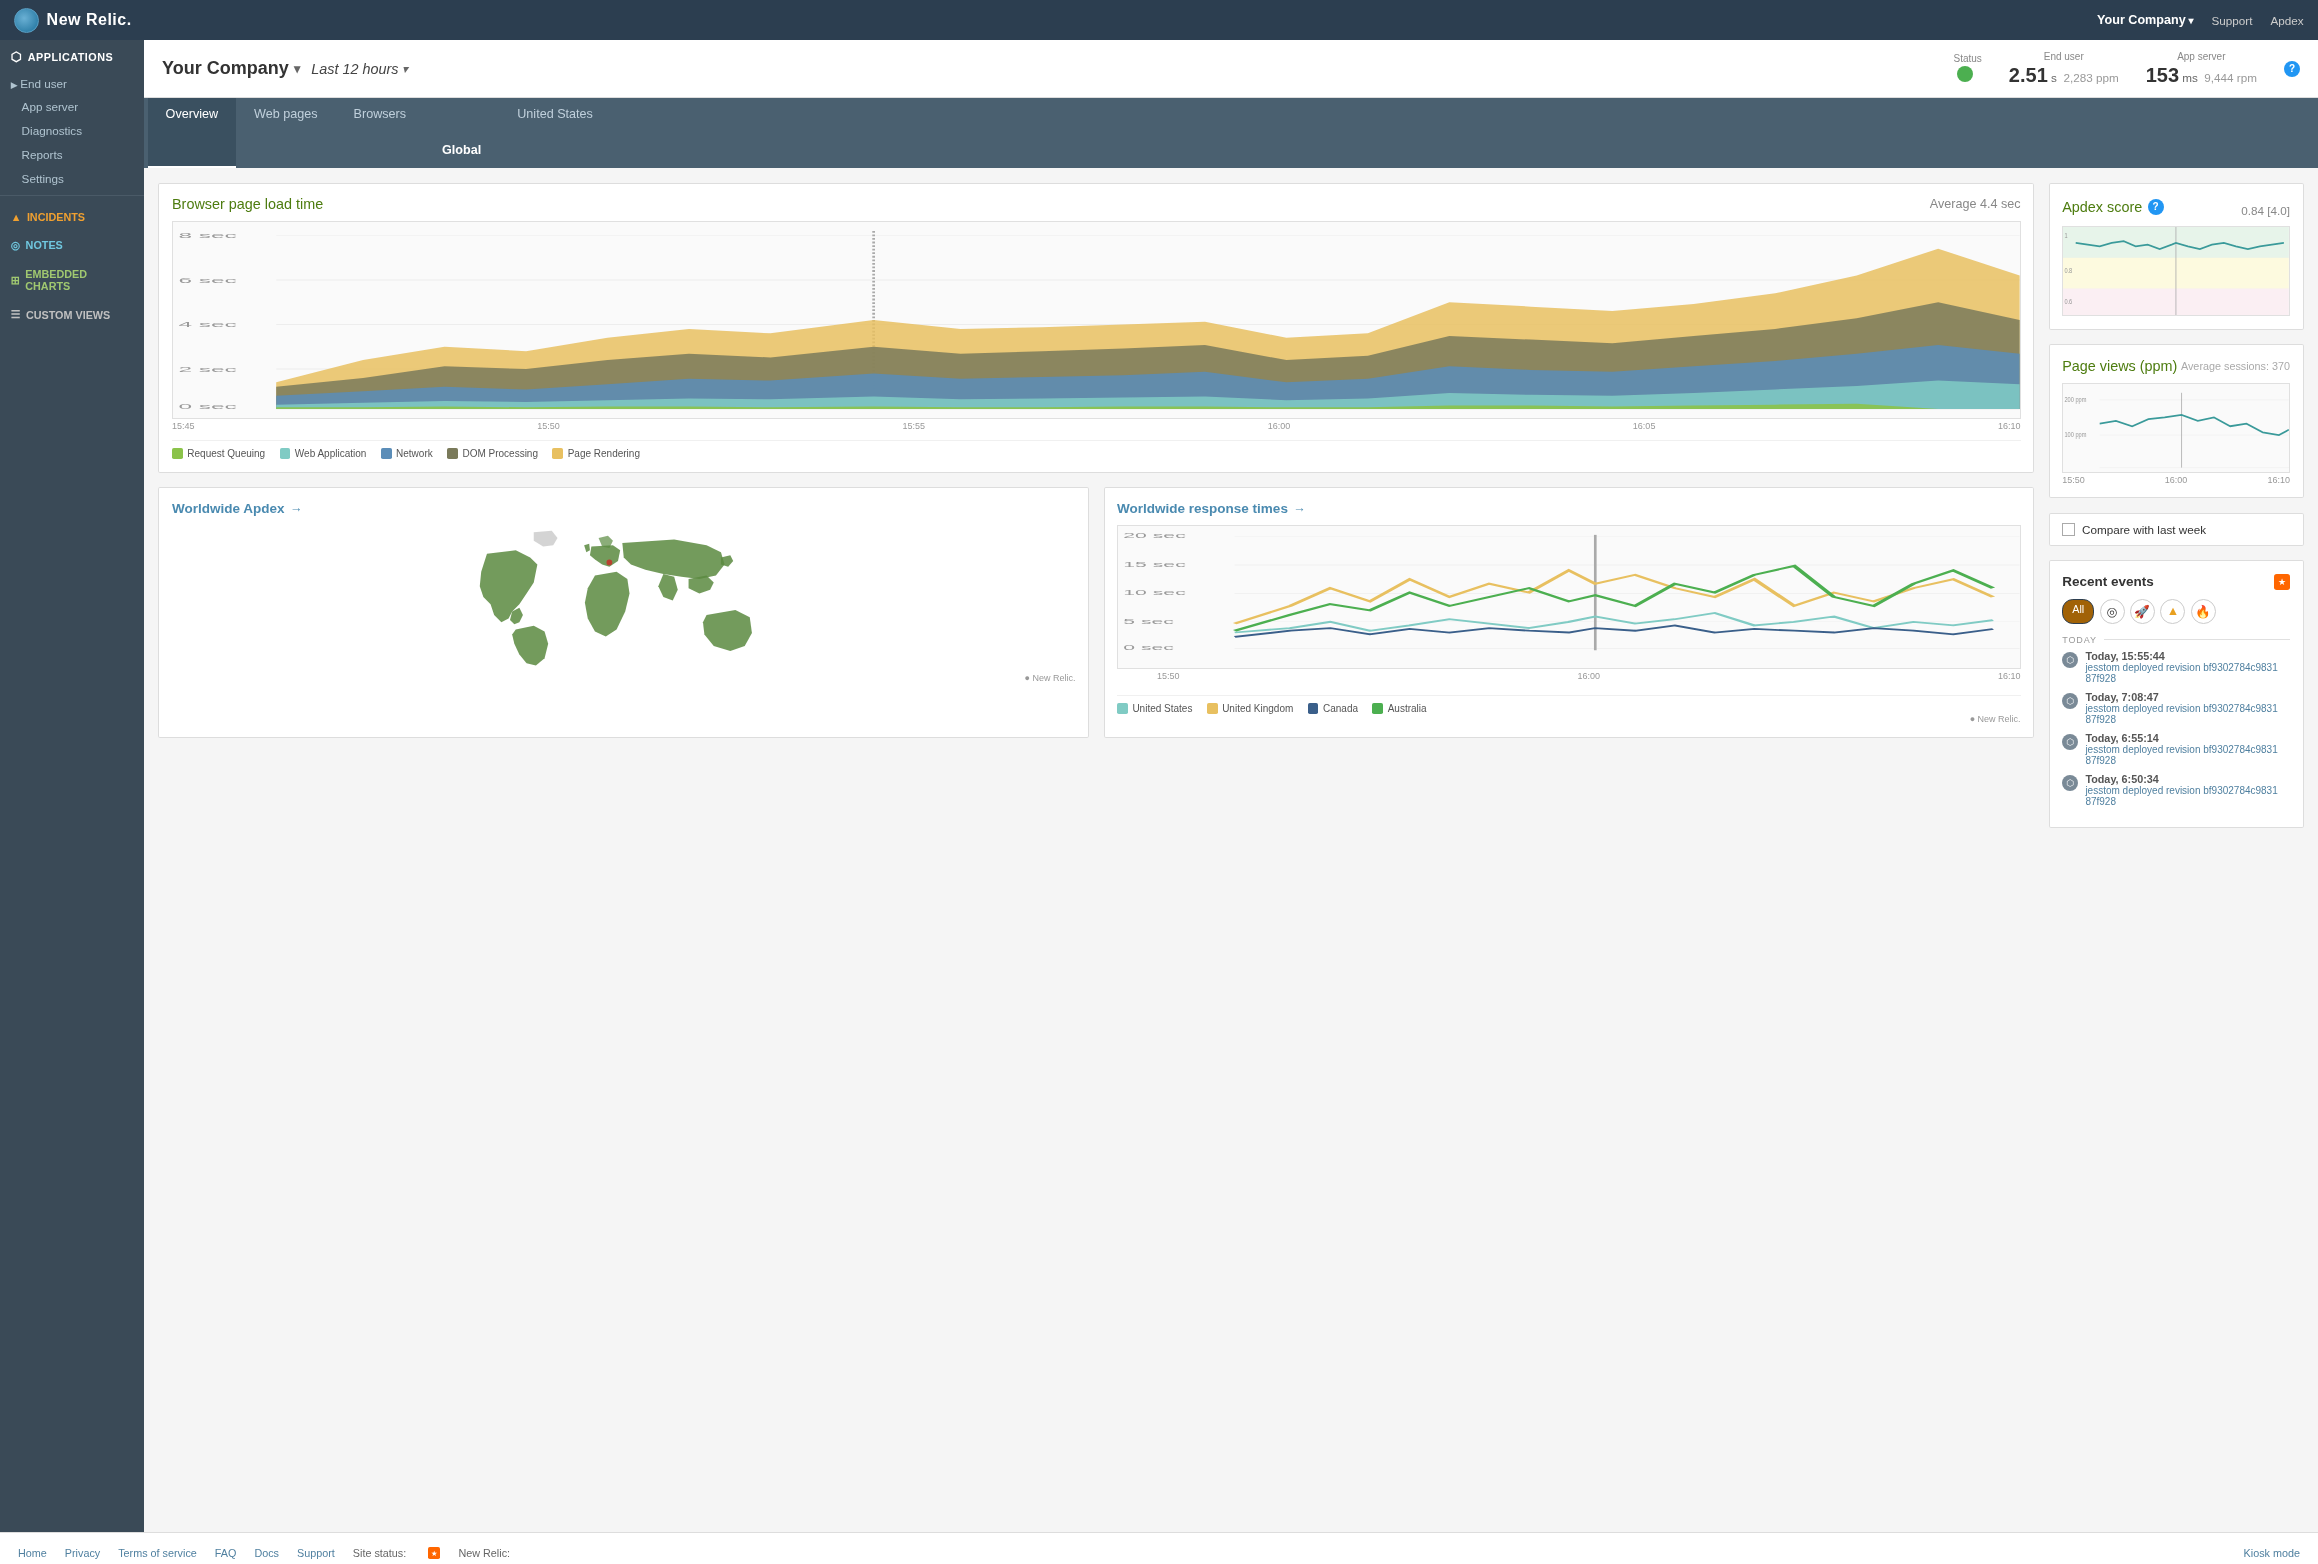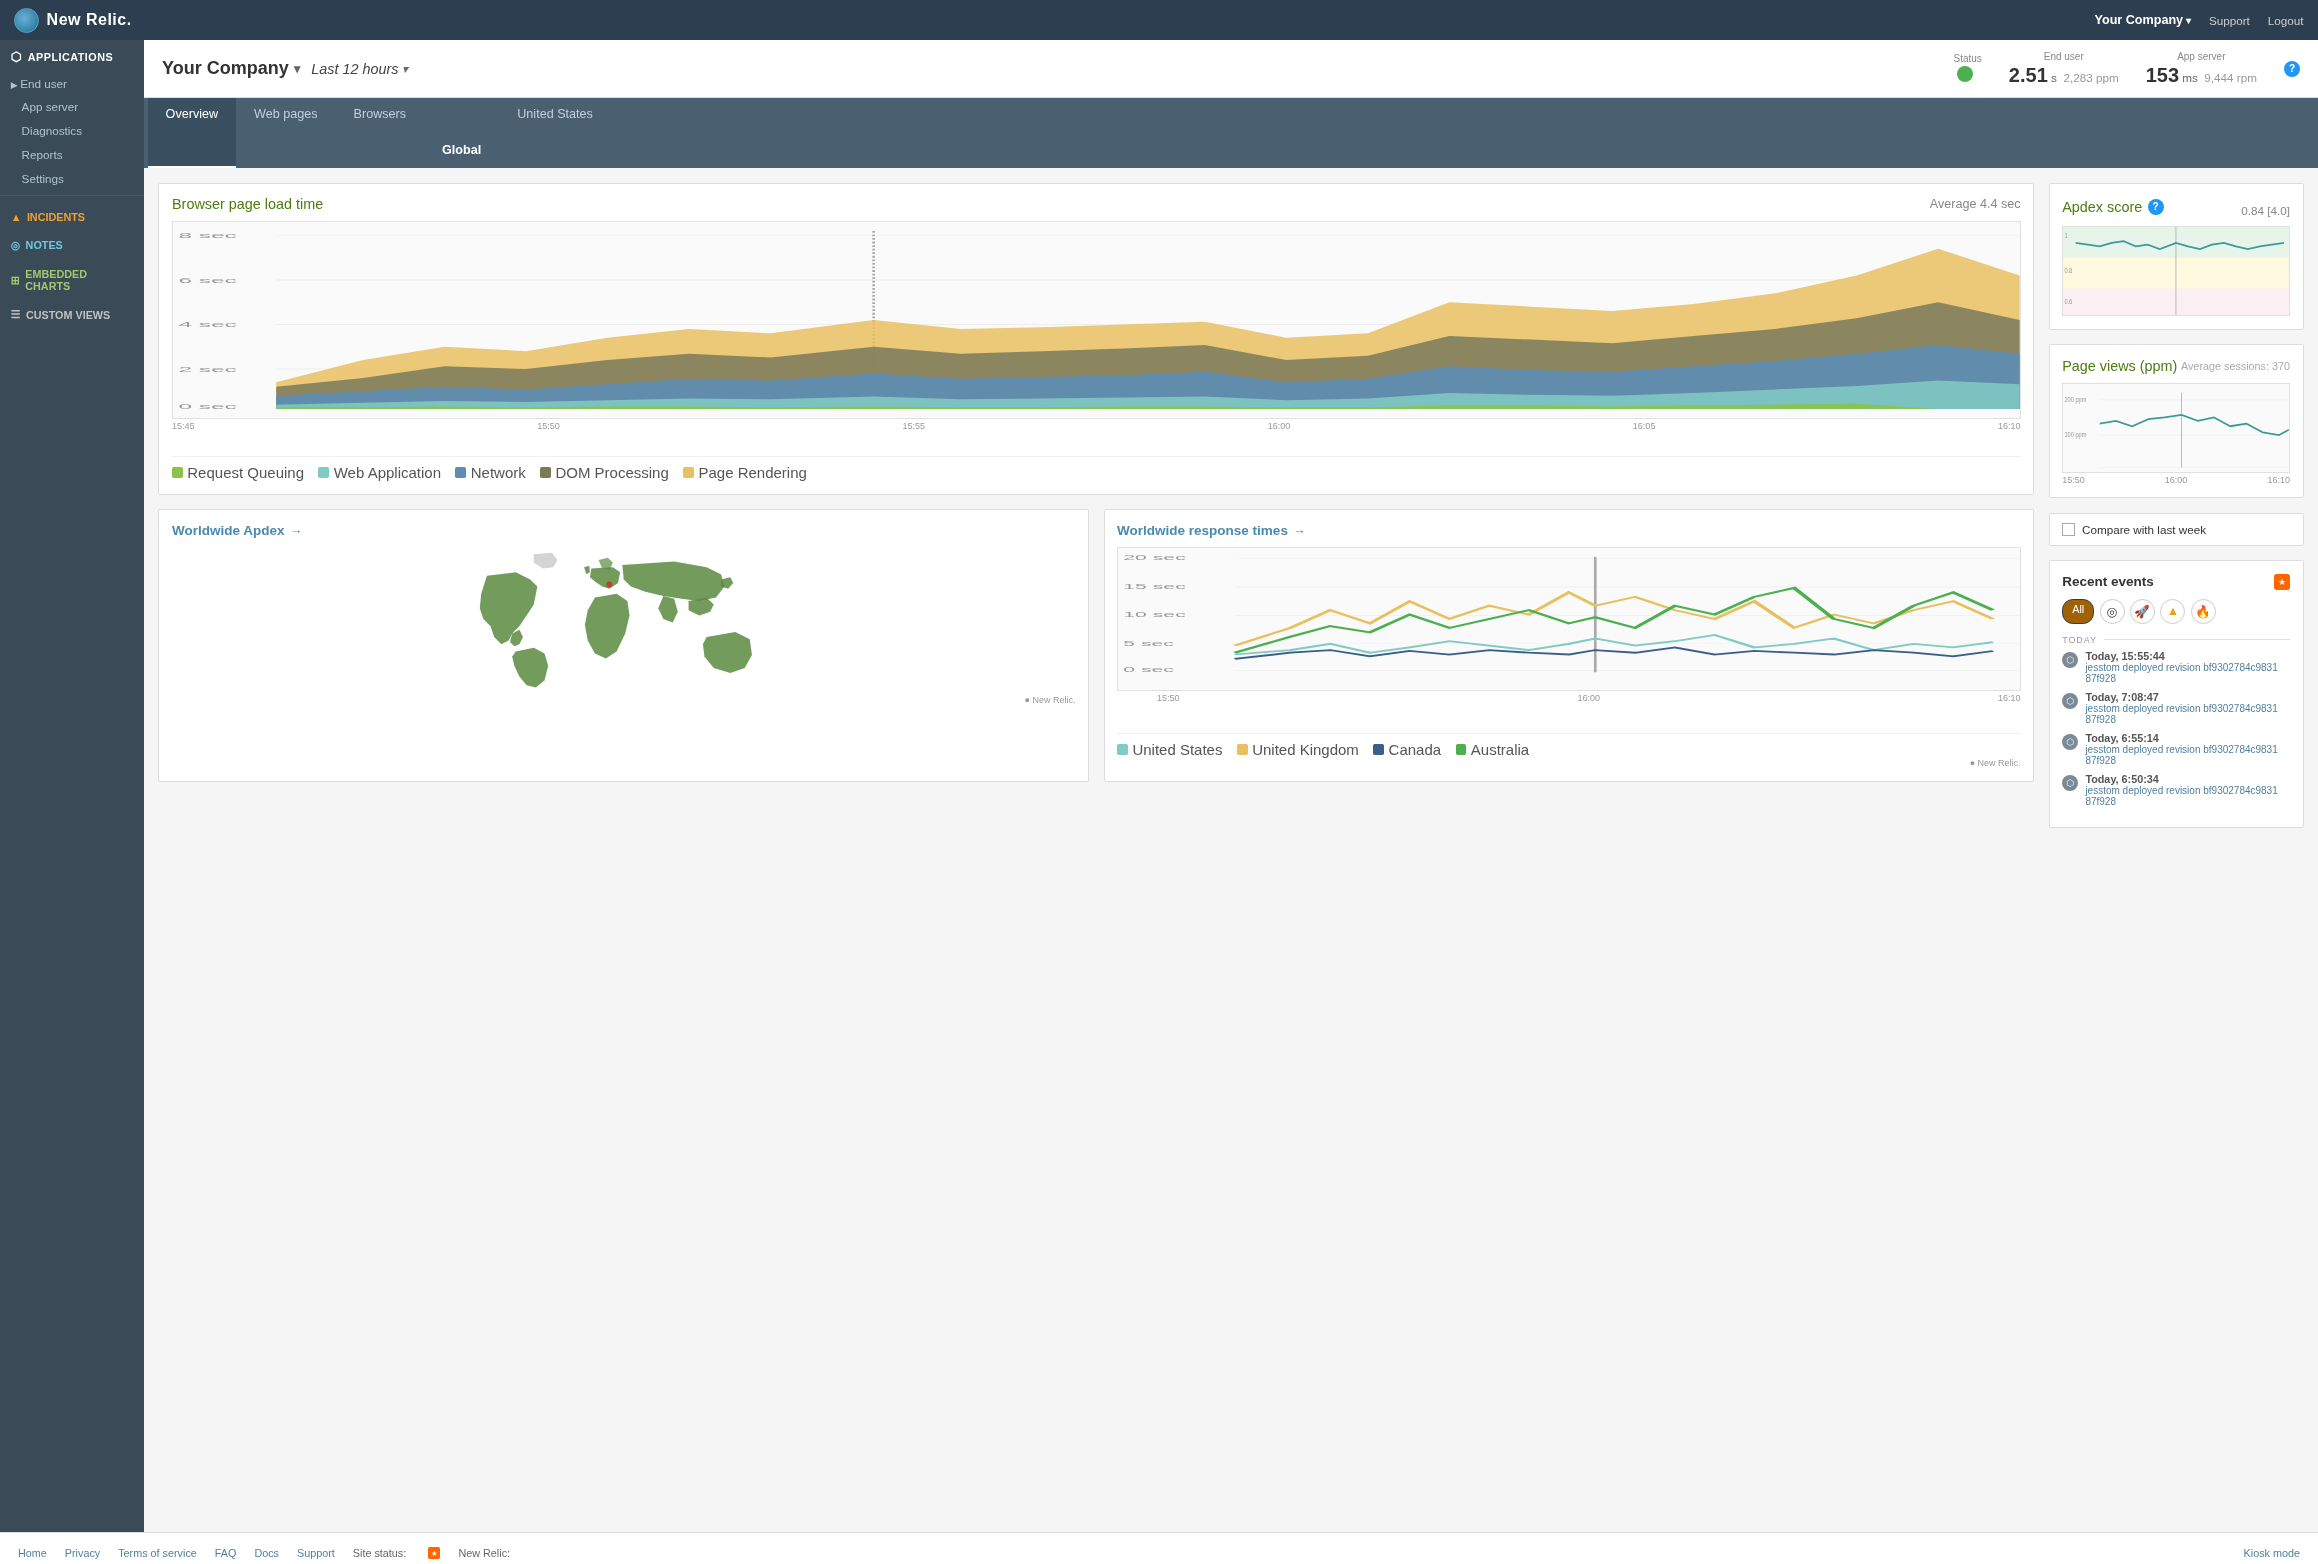--- a/index.html
+++ b/index.html
@@ -149,22 +149,22 @@
       position: relative;
       height: 198px;
       background: #fafafa;
       border: 0.9px solid #e0e0e0;
       overflow: hidden;
     }
     #bpl-chart svg { width: 100%; height: 100%; }
 
     .chart-legend {
       display: flex; gap: 14.4px; flex-wrap: wrap;
-      margin-top: 25px; padding-top: 7.2px; border-top: 0.9px solid #f0f0f0;
-      font-size: 15px; color: #555;
+      margin-top: 9px; padding-top: 7.2px; border-top: 0.9px solid #f0f0f0;
+      font-size: 10px; color: #555;
     }
     .legend-item { display: flex; align-items: center; gap: 4.5px; }
     .legend-dot { width: 10.8px; height: 10.8px; border-radius: 1.8px; }
 
     
     #apdex-chart { position: relative; height: 90px; background: #fafafa; border: 0.9px solid #e0e0e0; overflow: hidden; }
     #apdex-chart svg { width: 100%; height: 100%; }
 
     
     #pv-chart { position: relative; height: 90px; background: #fafafa; border: 0.9px solid #e0e0e0; overflow: hidden; }
@@ -237,21 +237,21 @@
 <body>
 
 <div id="topnav">
   <div id="topnav-left">
     <div id="topnav-logo-circle"></div>
     <span id="topnav-brand">New Relic.</span>
   </div>
   <div id="topnav-right">
     <span class="topnav-company">Your Company</span>
     <a class="topnav-link">Support</a>
-    <a class="topnav-link">Logout</a>
+    <a class="topnav-link">Apdex</a>
   </div>
 </div>
 
 <div id="layout">
 
   <div id="sidebar">
     <div class="sidebar-section-header">
       <span class="sidebar-section-icon">⬡</span>
       <span>APPLICATIONS</span>
     </div>

